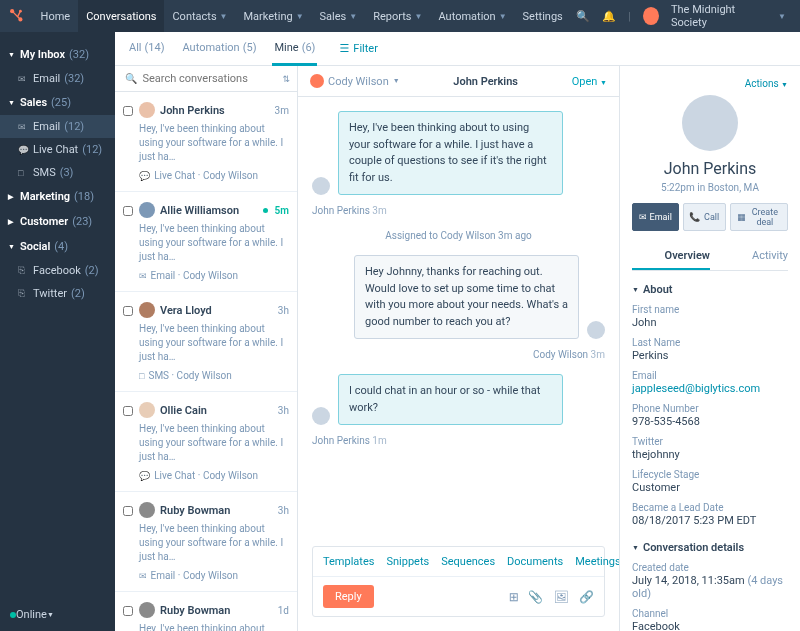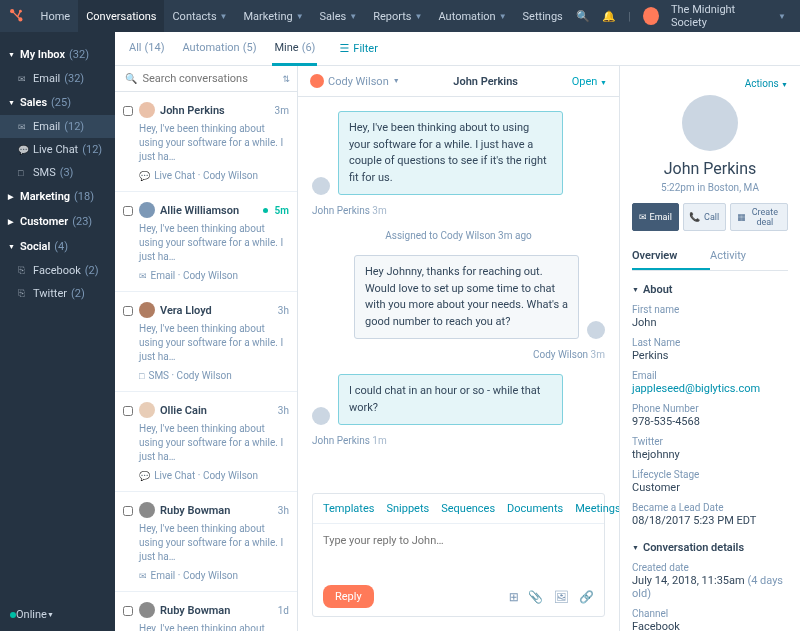--- a/index.html
+++ b/index.html
@@ -61,33 +61,33 @@
 .bubble{background:#e5f5f8;border:1px solid #7fd1de;border-radius:3px;padding:8px 10px;font-size:11px;line-height:1.5;color:#33475b;max-width:225px}
 .bubble.out{background:#f5f8fa;border-color:#cbd6e2}
 .msgmeta{font-size:10px;color:#7c98b6;margin-bottom:14px}
 .msgmeta.right{text-align:right}
 .sysmsg{text-align:center;color:#7c98b6;font-size:10px;margin:14px 0}
 .compose{border:1px solid #dfe5eb;margin:0 14px 14px;border-radius:3px}
 .compose .ctabs{display:flex;gap:12px;padding:8px 10px;font-size:11px;color:#0091ae;border-bottom:1px solid #eaf0f6}
 .compose .ctabs span{cursor:pointer}
 .compose textarea{width:100%;border:none;outline:none;padding:10px;font-size:11px;resize:none;height:50px;font-family:inherit;color:#7c98b6}
 .compose .cactions{display:flex;align-items:center;padding:8px 10px}
-.compose .reply-btn{background:#ff7a59;color:#fff;border:none;padding:5px 12px;border-radius:8px;font-size:11px;cursor:pointer}
+.compose .reply-btn{background:#ff7a59;color:#fff;border:none;padding:5px 12px;border-radius:3px;font-size:11px;cursor:pointer}
 .compose .tools{margin-left:auto;display:flex;gap:10px;color:#7c98b6}
 .compose .tools span{cursor:pointer}
 .rpanel{width:180px;padding:12px;overflow-y:auto;font-size:11px;background:#fff}
 .rpanel .actions{text-align:right;color:#0091ae;font-size:10px;cursor:pointer;margin-bottom:6px}
 .rpanel .pav{width:56px;height:56px;border-radius:50%;background:#cbd6e2;margin:0 auto 8px;display:block}
 .rpanel h2{text-align:center;font-size:16px;font-weight:400;margin-bottom:4px}
 .rpanel .sub{text-align:center;color:#7c98b6;font-size:10px;margin-bottom:10px}
 .rpanel .btns{display:flex;gap:4px;justify-content:center;margin-bottom:12px}
 .rpanel .btns button{font-size:9px;padding:3px 6px;border:1px solid #cbd6e2;background:#eaf0f6;color:#506e91;border-radius:2px;cursor:pointer;display:flex;align-items:center;gap:3px}
 .rpanel .btns button.pri{background:#425b76;color:#fff;border-color:#425b76}
 .rpanel .rtabs{display:flex;border-bottom:1px solid #dfe5eb;margin-bottom:12px}
-.rpanel .rtabs .rt{flex:1;text-align:left;padding:6px 0;color:#7c98b6;cursor:pointer;border-bottom:2px solid transparent}
+.rpanel .rtabs .rt{flex:1;text-align:right;padding:6px 0;color:#7c98b6;cursor:pointer;border-bottom:2px solid transparent}
 .rpanel .rtabs .rt.active{color:#33475b;border-bottom-color:#00a4bd;font-weight:600}
 .rpanel .psec{font-weight:600;color:#33475b;margin:8px 0;display:flex;align-items:center;gap:4px;cursor:pointer}
 .rpanel .psec .chev{font-size:7px}
 .rpanel .fld{margin-bottom:8px}
 .rpanel .fld .lbl{color:#7c98b6;font-size:10px;margin-bottom:1px}
 .rpanel .fld .val{color:#33475b;font-size:11px}
 .rpanel .fld .val.link{color:#0091ae}
 svg{display:block}
 </style>
 </head>
@@ -364,21 +364,20 @@
               <div class="msgmeta">John Perkins <span style="opacity:.7">1m</span></div>
             </div>
   <div class="compose">
     <div class="ctabs" id="ctabs">
                 <span>Templates</span>
                 <span>Snippets</span>
                 <span>Sequences</span>
                 <span>Documents</span>
                 <span>Meetings</span>
               </div>
-    <textarea placeholder="Type your reply to John…" style=""></textarea>
     <div class="cactions">
       <button class="reply-btn">Reply</button>
       <div class="tools">
         <span>⊞</span>
         <span>📎</span>
         <span>🖼</span>
         <span>🔗</span>
       </div>
     </div>
   </div>

